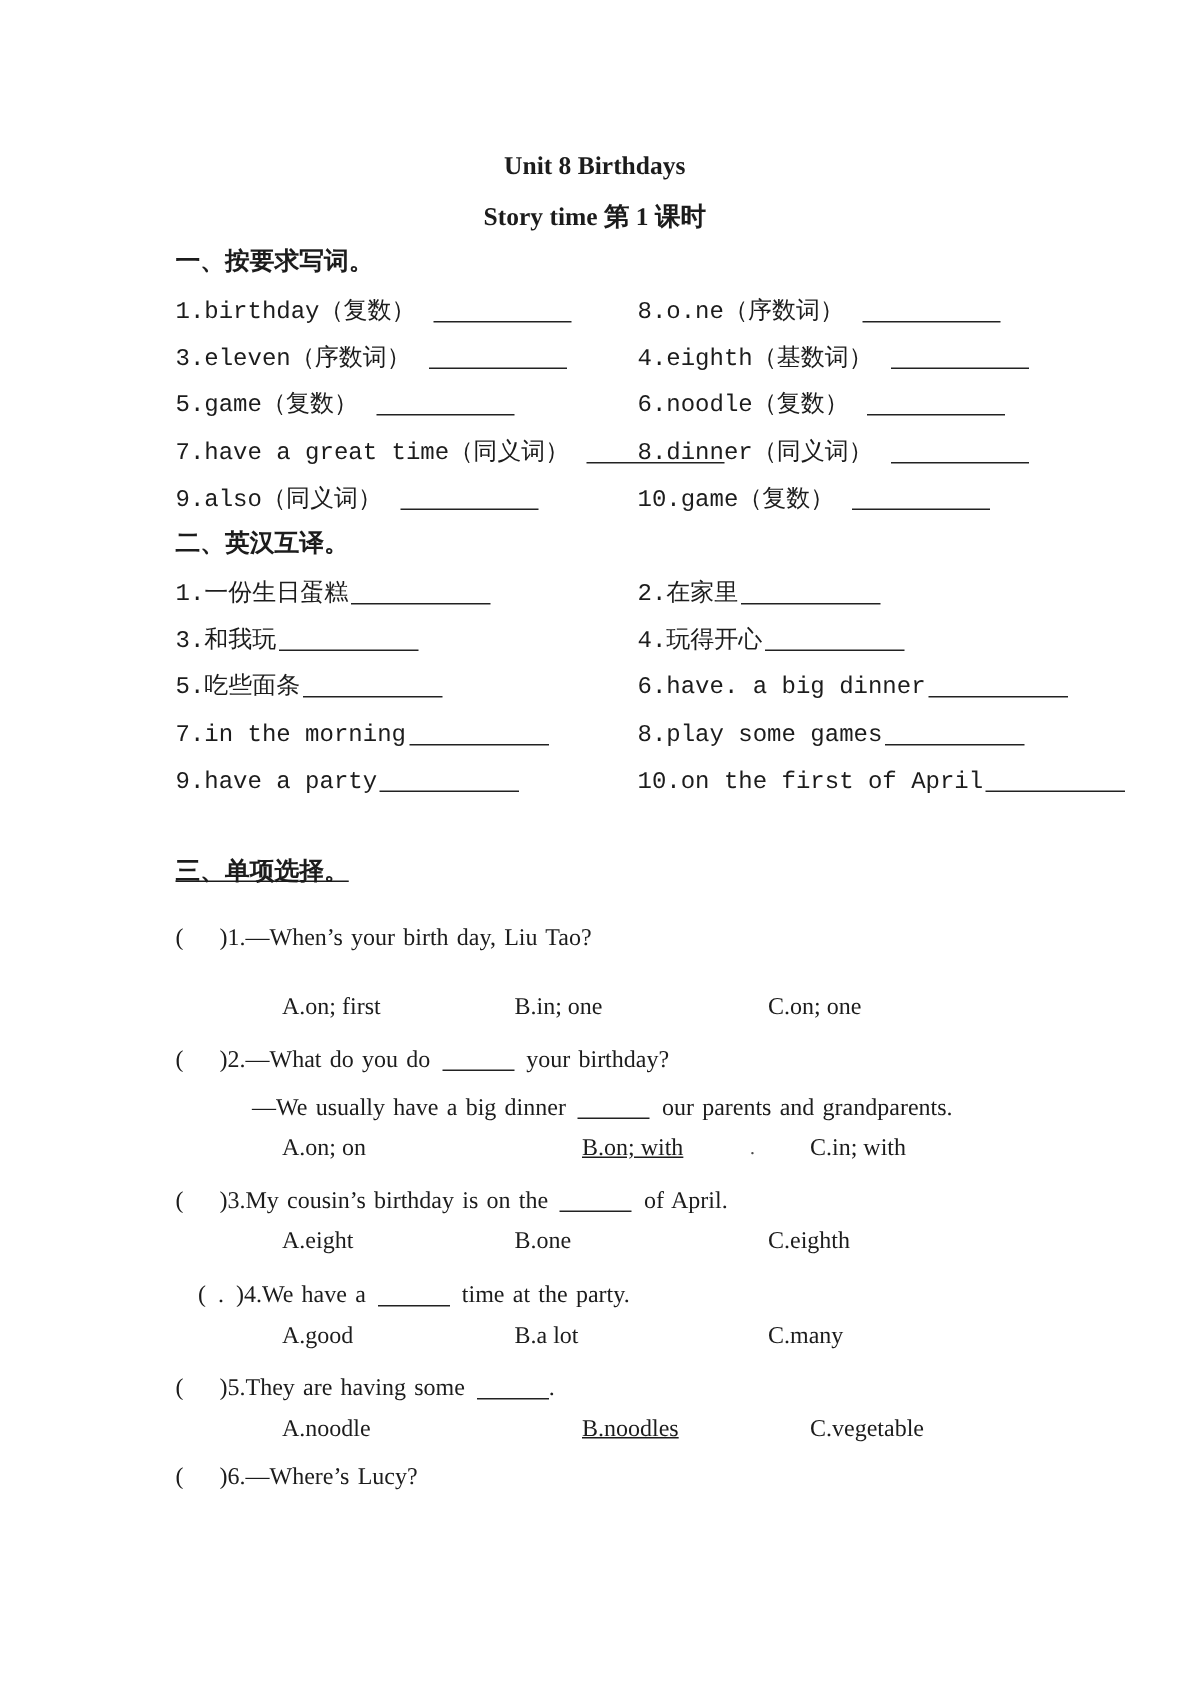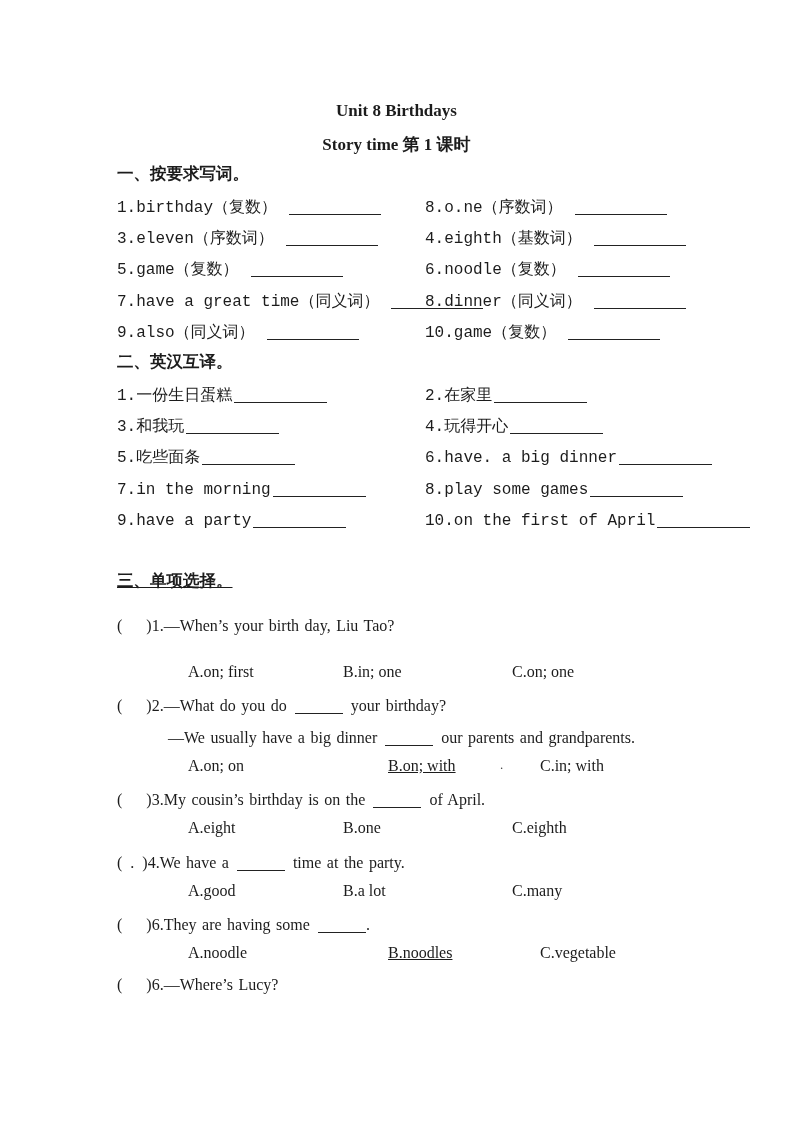--- a/index.html
+++ b/index.html
@@ -30,21 +30,21 @@
   .opts{position:absolute;left:117px;width:640px;height:22px;}
   .opts span{position:absolute;top:0;white-space:nowrap;}
   .oA{left:48px;margin-left:23px;} .oB{left:226px;} .oC{left:395px;}
   .wide .oB{left:271px;text-decoration:underline;} .wide .oC{left:423px;}
   .pre-dot{display:inline-block;font-size:13px;transform:translateY(-3px);margin:0 1px 0 9px;}
   .stray-dot{left:383px;font-size:13px;color:#4a4a4a;}
   
   .q1l1{top:600px;margin-top:16px;} .q1l2{top:632px;} .q1o{top:663px;}
   .q2l1{top:694px;} .q2l2{top:726px;} .q2o{top:757px;}
   .q3l1{top:788px;} .q3o{top:819px;}
-  .q4l1{top:851px;} .q4o{top:882px;}
+  .q4l1{top:851px;margin-left:15px;} .q4o{top:882px;}
   .q5l1{top:913px;} .q5o{top:944px;}
   .q6l1{top:975px;}
 </style>
 </head>
 <body>
 
 <div class="page">
 
   <div class="center-line doc-title">Unit 8 Birthdays</div>
   <div class="center-line doc-subtitle">Story time 第 1 课时</div>
@@ -111,21 +111,21 @@
   <div class="qline q4l1">
     <span>( . )4.We have a</span><span class="blank qblank"></span><span>time at the party.</span>
   </div>
   <div class="opts q4o">
     <span class="oA">A.good</span>
     <span class="oB">B.a lot</span>
     <span class="oC">C.many</span>
   </div>
 
   <div class="qline q5l1">
-    <span>(   )6.They are having some</span><span class="blank qblank tight-r"></span><span>.</span>
+    <span>(   )5.They are having some</span><span class="blank qblank tight-r"></span><span>.</span>
   </div>
   <div class="opts wide q5o">
     <span class="oA">A.noodle</span>
     <span class="oB">B.noodles</span>
     <span class="oC">C.vegetable</span>
   </div>
 
   <div class="qline q6l1">(   )6.—Where’s Lucy?</div>
 
 </div>

